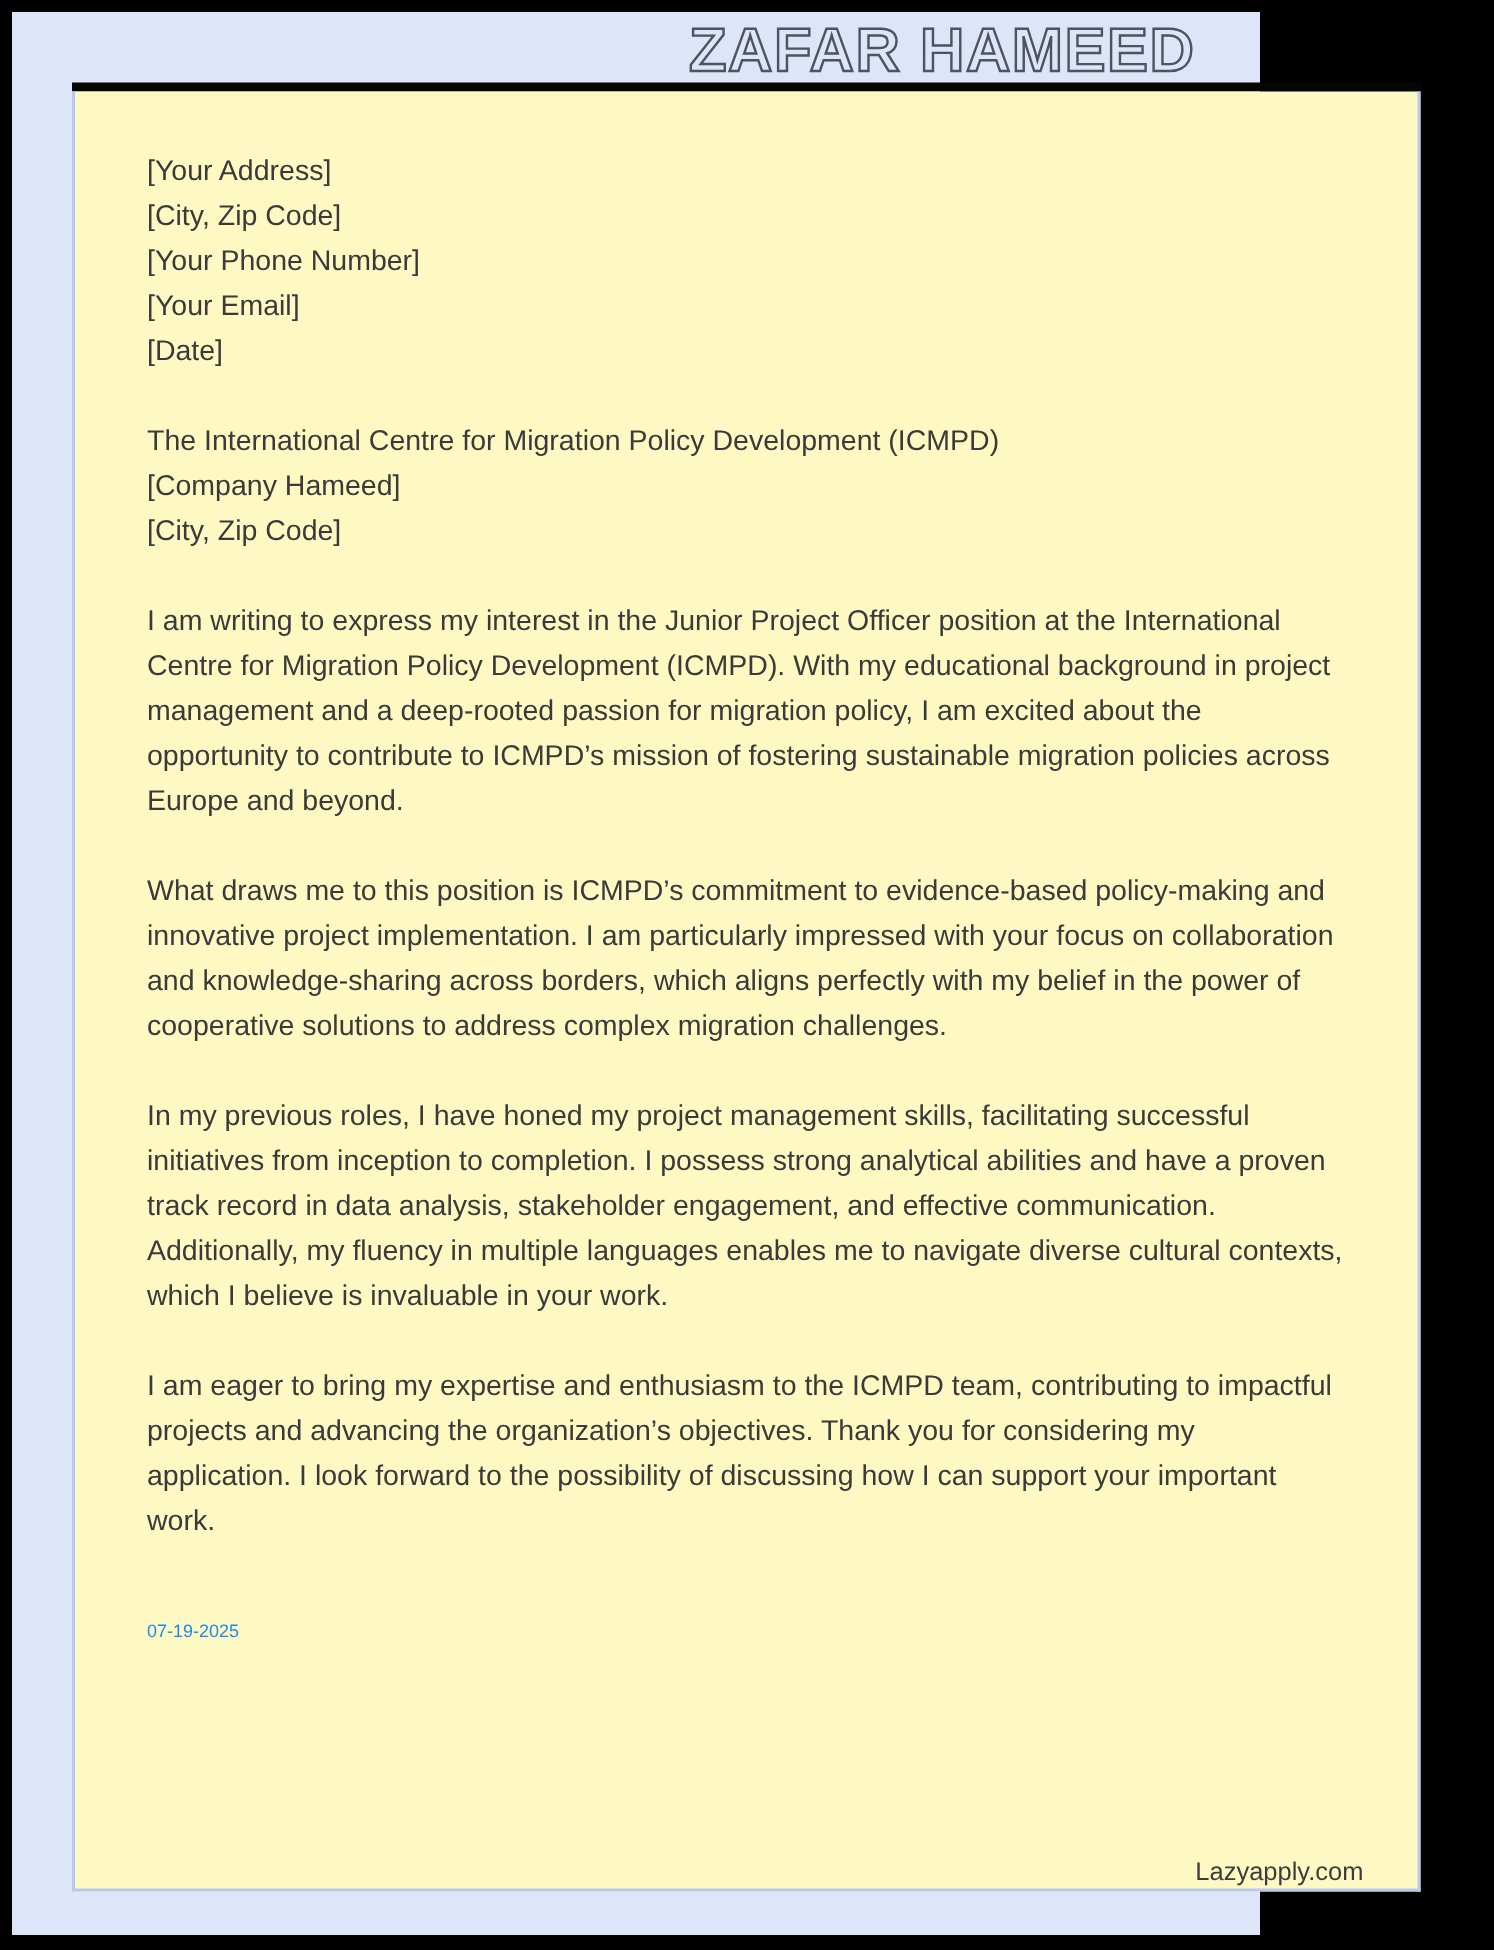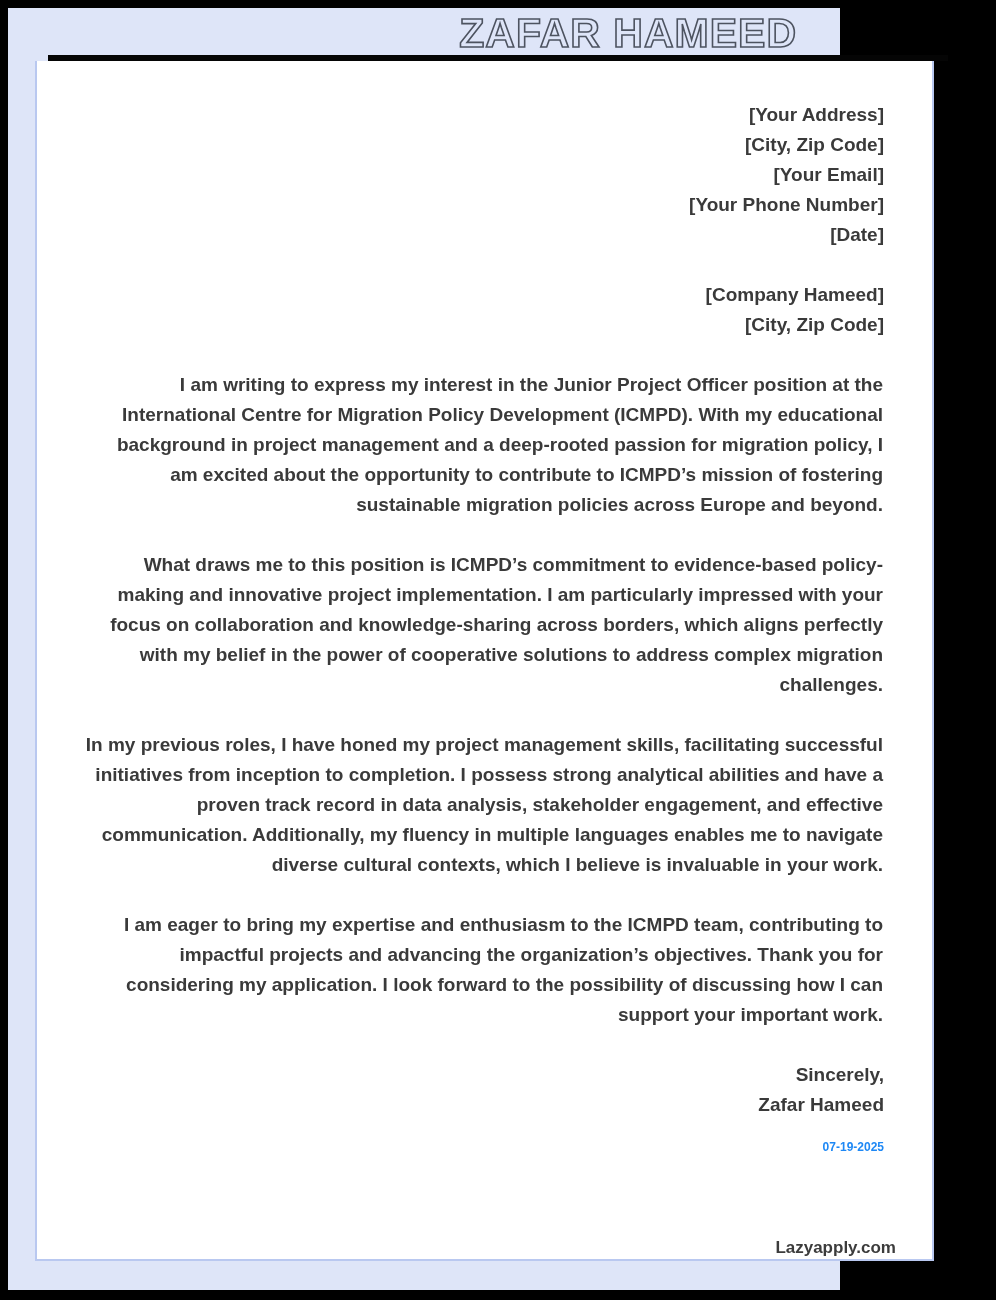--- a/index.html
+++ b/index.html
@@ -10,21 +10,20 @@
     font-family: "Liberation Sans", "DejaVu Sans", sans-serif;
     overflow: hidden;
   }
   .canvas {
     position: absolute;
     left: 8px;
     top: 8px;
     width: 832px;
     height: 1282px;
     background: #dee5f8;
-    text-align: right;
   }
   .header-name {
     position: absolute;
     top: 2px;
     right: 43px;
     font-size: 41px;
     font-weight: 600;
     letter-spacing: 1px;
     color: transparent;
     -webkit-text-stroke: 1.6px #4d5360;
@@ -34,30 +33,29 @@
   .doc-topbar {
     position: absolute;
     left: 40px;
     top: 47px;
     width: 900px;
     height: 6px;
     background: #050505;
   }
   .document {
     position: absolute;
-    left: 27px;
+    left: 40px;
     top: 53px;
     width: 899px;
     height: 1200px;
-    background: #ffffff;
+    background: #fef9c3;
     border: 2px solid #b9c8f0;
     border-top: none;
     padding: 39px 48px 0 48px;
     color: #3a3a3a;
-    font-weight: bold;
   }
   .line, .para, .salutation, .closing-line {
     font-size: 19px;
     line-height: 30px;
     color: #3a3a3a;
   }
   .block { margin-bottom: 30px; }
   .para { max-width: 798px; }
   .date-link {
     margin-top: 12px;
@@ -84,39 +82,36 @@
 
   <div class="header-name">ZAFAR HAMEED</div>
 
   <div class="doc-topbar"></div>
 
   <div class="document">
 
     <div class="block">
       <div class="line">[Your Address]</div>
       <div class="line">[City, Zip Code]</div>
+      <div class="line">[Your Phone Number]</div>
       <div class="line">[Your Email]</div>
-      <div class="line">[Your Phone Number]</div>
       <div class="line">[Date]</div>
     </div>
 
     <div class="block">
+      <div class="line">The International Centre for Migration Policy Development (ICMPD)</div>
       <div class="line">[Company Hameed]</div>
       <div class="line">[City, Zip Code]</div>
     </div>
 
 
     <div class="block para">I am writing to express my interest in the Junior Project Officer position at the International Centre for Migration Policy Development (ICMPD). With my educational background in project management and a deep-rooted passion for migration policy, I am excited about the opportunity to contribute to ICMPD’s mission of fostering sustainable migration policies across Europe and beyond.</div>
     <div class="block para">What draws me to this position is ICMPD’s commitment to evidence-based policy-making and innovative project implementation. I am particularly impressed with your focus on collaboration and knowledge-sharing across borders, which aligns perfectly with my belief in the power of cooperative solutions to address complex migration challenges.</div>
     <div class="block para">In my previous roles, I have honed my project management skills, facilitating successful initiatives from inception to completion. I possess strong analytical abilities and have a proven track record in data analysis, stakeholder engagement, and effective communication. Additionally, my fluency in multiple languages enables me to navigate diverse cultural contexts, which I believe is invaluable in your work.</div>
     <div class="block para">I am eager to bring my expertise and enthusiasm to the ICMPD team, contributing to impactful projects and advancing the organization’s objectives. Thank you for considering my application. I look forward to the possibility of discussing how I can support your important work.</div>
 
-    <div>
-      <div class="closing-line">Sincerely,</div>
-      <div class="closing-line">Zafar Hameed</div>
-    </div>
 
     <div class="date-link">07-19-2025</div>
 
     <div class="watermark">Lazyapply.com</div>
 
   </div>
 </div>
 
 </body></html>

